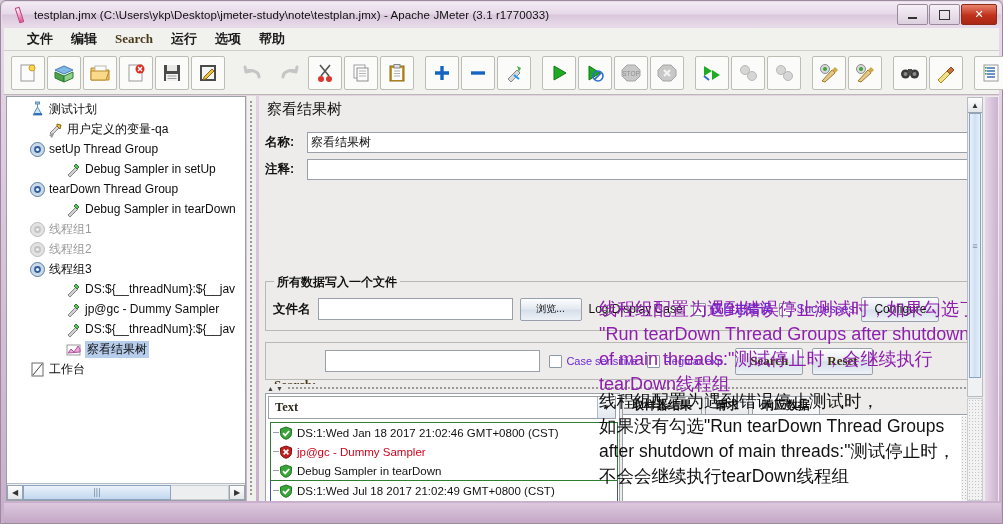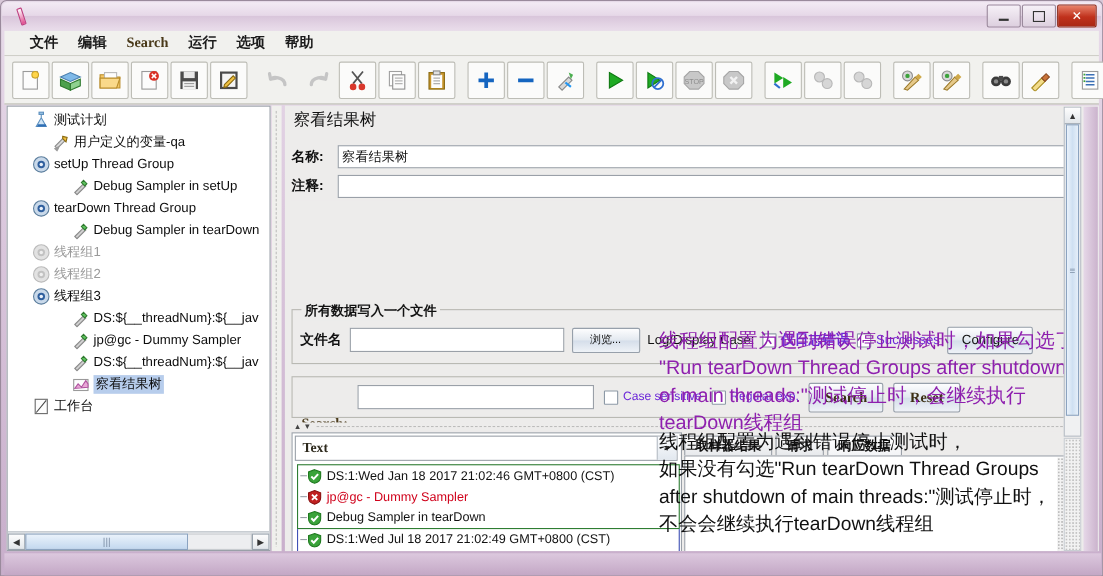--- a/index.html
+++ b/index.html
@@ -289,20 +289,21 @@
 </style>
 </head>
 <body>
 
 <div class="win">
 
   <div class="titlebar">
     <div class="tb-icon">
       <div class="flask"></div>
     </div>
+    <div class="tb-title">testplan.jmx (C:\Users\ykp\Desktop\jmeter-study\note\testplan.jmx) - Apache JMeter (3.1 r1770033)</div>
     <div class="tb-btns">
       <div class="tb-btn">
           <span class="min"></span>
         </div>
       <div class="tb-btn">
           <span class="max"></span>
         </div>
       <div class="tb-btn close">✕</div>
     </div>
   </div>

